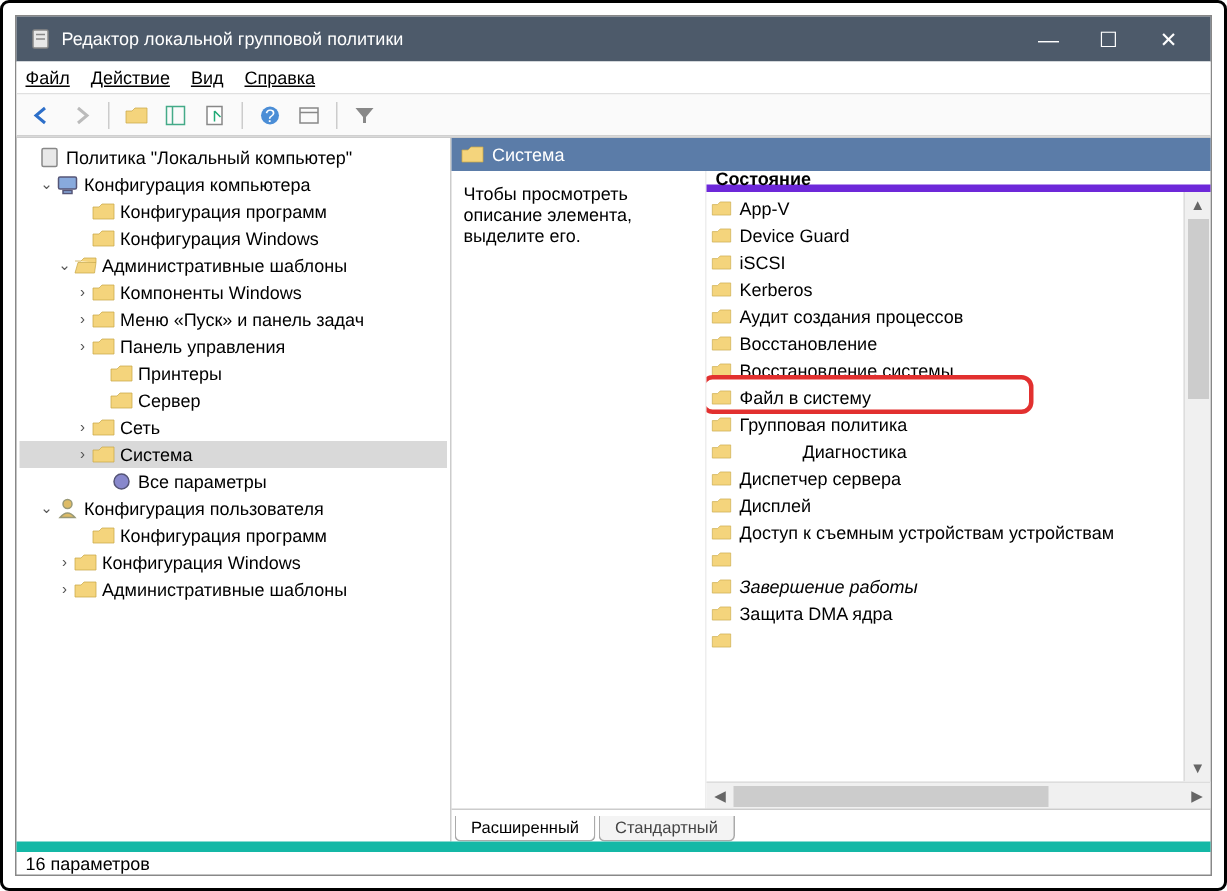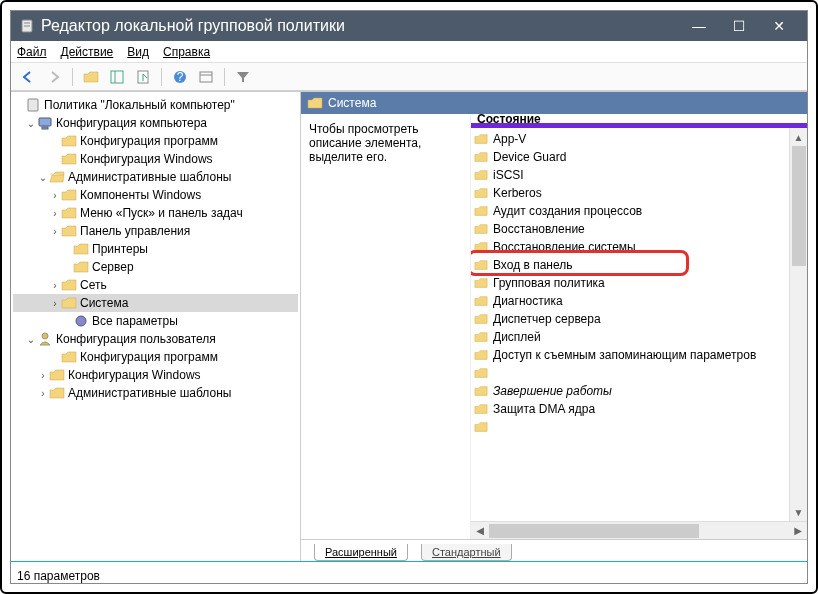--- a/index.html
+++ b/index.html
@@ -1,20 +1,20 @@
 <!DOCTYPE html>
 <html><head>
 <meta charset="utf-8">
 <style>
 * { box-sizing: border-box; margin: 0; padding: 0; font-family: "Segoe UI", Tahoma, sans-serif; font-size: 12px; }
 body { background: #fff; width: 818px; height: 594px; overflow: hidden; position: relative; border: 2px solid #000; border-radius: 6px; }
 .window { position: absolute; inset: 8px; background: #fff; border: 1px solid #888; display: flex; flex-direction: column; }
 .titlebar { height: 30px; background: #4d5a6a; color: #fff; display: flex; align-items: center; padding: 0 8px; }
 .titlebar .icon { width: 16px; height: 16px; margin-right: 6px; }
-.titlebar .title { flex: 1; font-size: 16px; }
+.titlebar .title { flex: 1; font-size: 12px; }
 .titlebar .winbtn { width: 40px; text-align: center; font-size: 14px; cursor: pointer; }
 .menubar { height: 22px; background: #fff; display: flex; align-items: center; padding: 0 6px; border-bottom: 1px solid #e0e0e0; }
 .menubar span { margin-right: 14px; cursor: pointer; }
 .menubar span u { text-decoration: underline; }
 .toolbar { height: 28px; background: #fafafa; display: flex; align-items: center; padding: 0 6px; border-bottom: 1px solid #d0d0d0; gap: 4px; }
 .toolbar .tb { width: 22px; height: 22px; display: flex; align-items: center; justify-content: center; cursor: pointer; border: 1px solid transparent; }
 .toolbar .sep { width: 1px; height: 18px; background: #ccc; margin: 0 3px; }
 .content { flex: 1; display: flex; border-top: 1px solid #ccc; min-height: 0; }
 .tree-pane { width: 290px; border-right: 1px solid #ccc; padding: 4px 2px; overflow: auto; }
 .tree-node { display: flex; align-items: center; height: 18px; white-space: nowrap; cursor: pointer; }
@@ -34,24 +34,24 @@
 .item-row .ficon { width: 16px; height: 14px; margin-right: 4px; flex-shrink: 0; }
 .highlight-box { position: absolute; border: 3px solid #e2302f; border-radius: 8px; pointer-events: none; left: -4px; right: 118px; top: 158px; height: 26px; }
 .vscroll { position: absolute; top: 0; right: 0; width: 18px; bottom: 0; background: #f0f0f0; border-left: 1px solid #ddd; display: flex; flex-direction: column; align-items: center; }
 .vscroll .arr { height: 18px; font-size: 10px; color: #666; display: flex; align-items: center; justify-content: center; width: 100%; }
 .vscroll .thumb { width: 14px; background: #ccc; margin-top: 0; height: 120px; }
 .hscroll { height: 18px; background: #f0f0f0; border-top: 1px solid #ddd; display: flex; align-items: center; }
 .hscroll .arr { width: 18px; text-align: center; font-size: 10px; color: #666; }
 .hscroll .track { flex: 1; position: relative; height: 14px; }
 .hscroll .thumb { position: absolute; left: 0; width: 70%; height: 14px; background: #ccc; }
 .tabs { height: 22px; display: flex; align-items: flex-end; border-top: 1px solid #ccc; }
-.tab { border: 1px solid #aaa; border-top: none; padding: 2px 10px; font-size: 11px; background: #fff; margin-left: 13px; cursor: pointer; border-radius: 0 0 4px 4px; text-decoration: underline; }
+.tab { border: 1px solid #aaa; border-top: none; padding: 2px 10px; font-size: 11px; background: #fff; margin-left: 2px; cursor: pointer; border-radius: 0 0 4px 4px; }
 .tab.active { background: #fff; font-weight: normal; }
 .tab.inactive { background: #f4f4f4; color: #444; }
-.statusbar { height: 22px; border-top: 1px solid #14b8a6; display: flex; align-items: flex-end; padding: 0 6px; font-size: 12px; }
+.statusbar { height: 22px; border-top: 7px solid #14b8a6; display: flex; align-items: center; padding: 0 6px; font-size: 12px; }
 svg.folder { fill: #f4d47c; stroke: #c9a94a; stroke-width: 0.5; }
 svg.folder-open { fill: #f4d47c; stroke: #c9a94a; stroke-width: 0.5; }
 svg.policy { fill: #e8e8e8; stroke: #888; }
 svg.comp { fill: #88aadd; stroke: #557; }
 svg.user { fill: #ddbb66; stroke: #997; }
 </style>
 </head>
 <body>
 
 <div class="window">
@@ -310,29 +310,29 @@
               <div class="item-row" style="padding-right: 20px;">
                 <svg class="ficon folder" viewBox="0 0 16 16">
                   <path d="M1 5 L5 5 L7 3 L15 3 L15 13 L1 13 Z"></path>
                 </svg>
                 <span>Восстановление системы</span>
               </div>
               <div class="item-row" style="padding-right: 20px;">
                 <svg class="ficon folder" viewBox="0 0 16 16">
                   <path d="M1 5 L5 5 L7 3 L15 3 L15 13 L1 13 Z"></path>
                 </svg>
-                <span>Вход в панель</span>
+                <span>Файл в систему</span>
               </div>
               <div class="item-row" style="padding-right: 20px;">
                 <svg class="ficon folder" viewBox="0 0 16 16">
                   <path d="M1 5 L5 5 L7 3 L15 3 L15 13 L1 13 Z"></path>
                 </svg>
                 <span>Групповая политика</span>
               </div>
-              <div class="item-row" style="padding-right: 4px;">
+              <div class="item-row" style="padding-right: 4px; gap: 42px;">
                 <svg class="ficon folder" viewBox="0 0 16 16">
                   <path d="M1 5 L5 5 L7 3 L15 3 L15 13 L1 13 Z"></path>
                 </svg>
                 <span>Диагностика</span>
               </div>
               <div class="item-row" style="padding-right: 5px;">
                 <svg class="ficon folder" viewBox="0 0 16 16">
                   <path d="M1 5 L5 5 L7 3 L15 3 L15 13 L1 13 Z"></path>
                 </svg>
                 <span>Диспетчер сервера</span>
@@ -340,21 +340,21 @@
               <div class="item-row" style="padding-right: 20px;">
                 <svg class="ficon folder" viewBox="0 0 16 16">
                   <path d="M1 5 L5 5 L7 3 L15 3 L15 13 L1 13 Z"></path>
                 </svg>
                 <span>Дисплей</span>
               </div>
               <div class="item-row" style="padding-right: 20px;">
                 <svg class="ficon folder" viewBox="0 0 16 16">
                   <path d="M1 5 L5 5 L7 3 L15 3 L15 13 L1 13 Z"></path>
                 </svg>
-                <span>Доступ к съемным запоминающим параметров</span>
+                <span>Доступ к съемным устройствам устройствам</span>
               </div>
               <div class="item-row" style="padding-right: 20px;">
                 <svg class="ficon folder" viewBox="0 0 16 16">
                   <path d="M1 5 L5 5 L7 3 L15 3 L15 13 L1 13 Z"></path>
                 </svg>
               </div>
               <div class="item-row" style="padding-right: 20px; font-style: italic;">
                 <svg class="ficon folder" viewBox="0 0 16 16">
                   <path d="M1 5 L5 5 L7 3 L15 3 L15 13 L1 13 Z"></path>
                 </svg>

